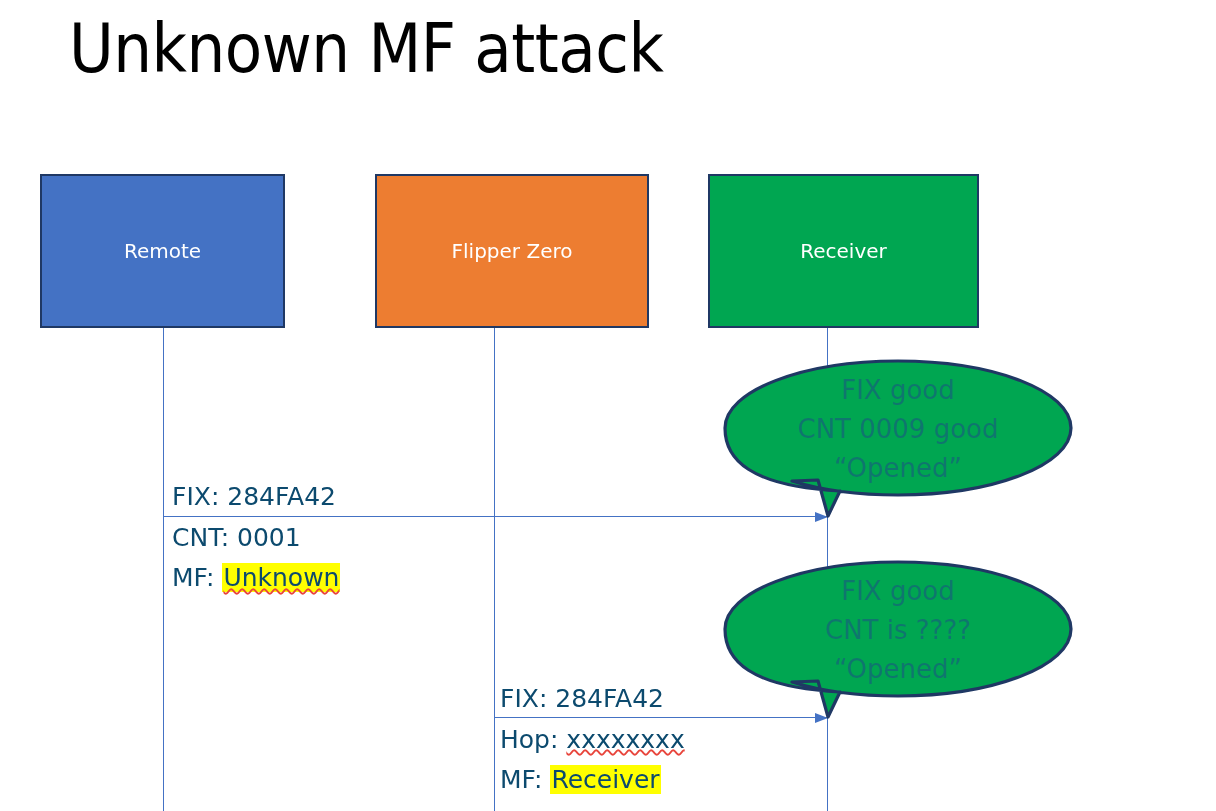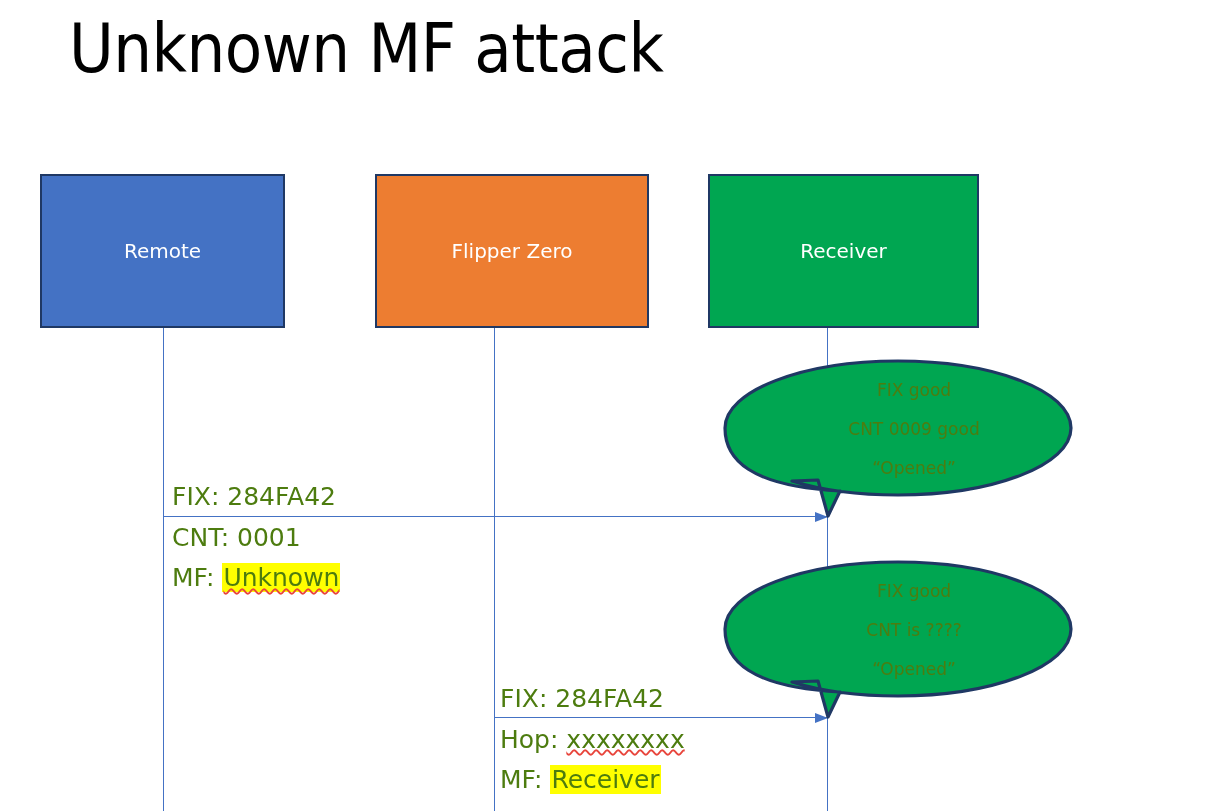--- a/index.html
+++ b/index.html
@@ -88,21 +88,21 @@
     border-left: 13px solid #4472C4;
   }
   #arrow-1 { left: 163px; top: 516px; width: 664px; }
   #arrow-2 { left: 494px; top: 717px; width: 333px; }
 
   
   .msg-label {
     position: absolute;
     font-size: 25px;
     line-height: 40px;
-    color: #4d7c0f;
+    color: #0c4a6e;
     white-space: nowrap;
   }
   #msg1-top    { left: 172px; top: 477px; }
   #msg1-bottom { left: 172px; top: 518px; }
   #msg2-top    { left: 500px; top: 679px; }
   #msg2-bottom { left: 500px; top: 720px; }
 
   .hl {
     background: #FFFF00;
     padding: 0 1px;
@@ -122,25 +122,25 @@
     text-underline-offset: 1px;
   }
 
   
   .callout {
     position: absolute;
   }
   .callout svg { display: block; }
   .callout-text {
     position: absolute;
-    left: 16px;
+    left: 0;
     width: 100%;
     text-align: center;
-    color: #4d7c0f;
-    font-size: 17px;
+    color: #0f766e;
+    font-size: 26px;
     line-height: 39px;
     pointer-events: none;
   }
   #callout-1 { left: 722px; top: 358px; width: 352px; height: 164px; }
   #callout-1 .callout-text { top: 13px; }
   #callout-2 { left: 722px; top: 559px; width: 352px; height: 164px; }
   #callout-2 .callout-text { top: 13px; }
 </style>
 </head>
 <body>

